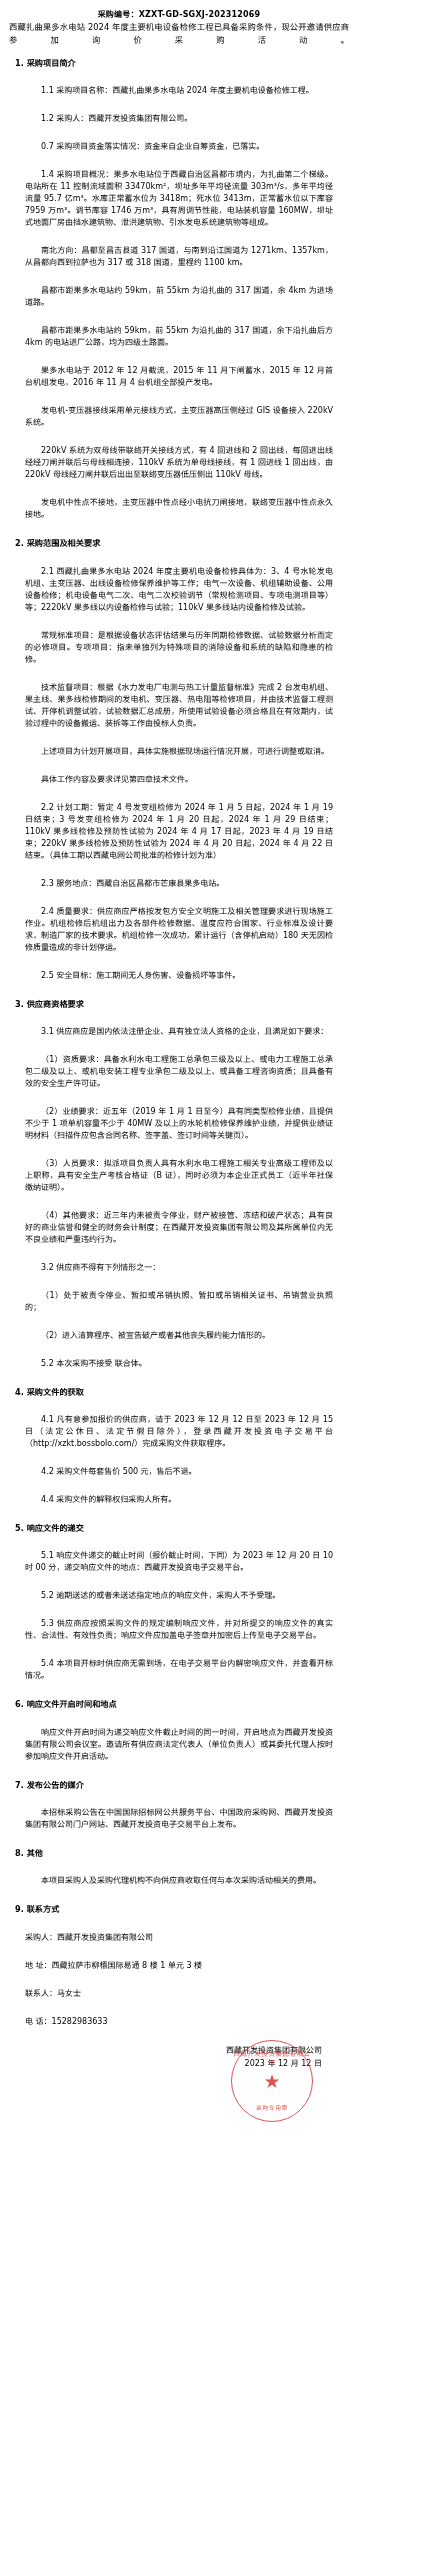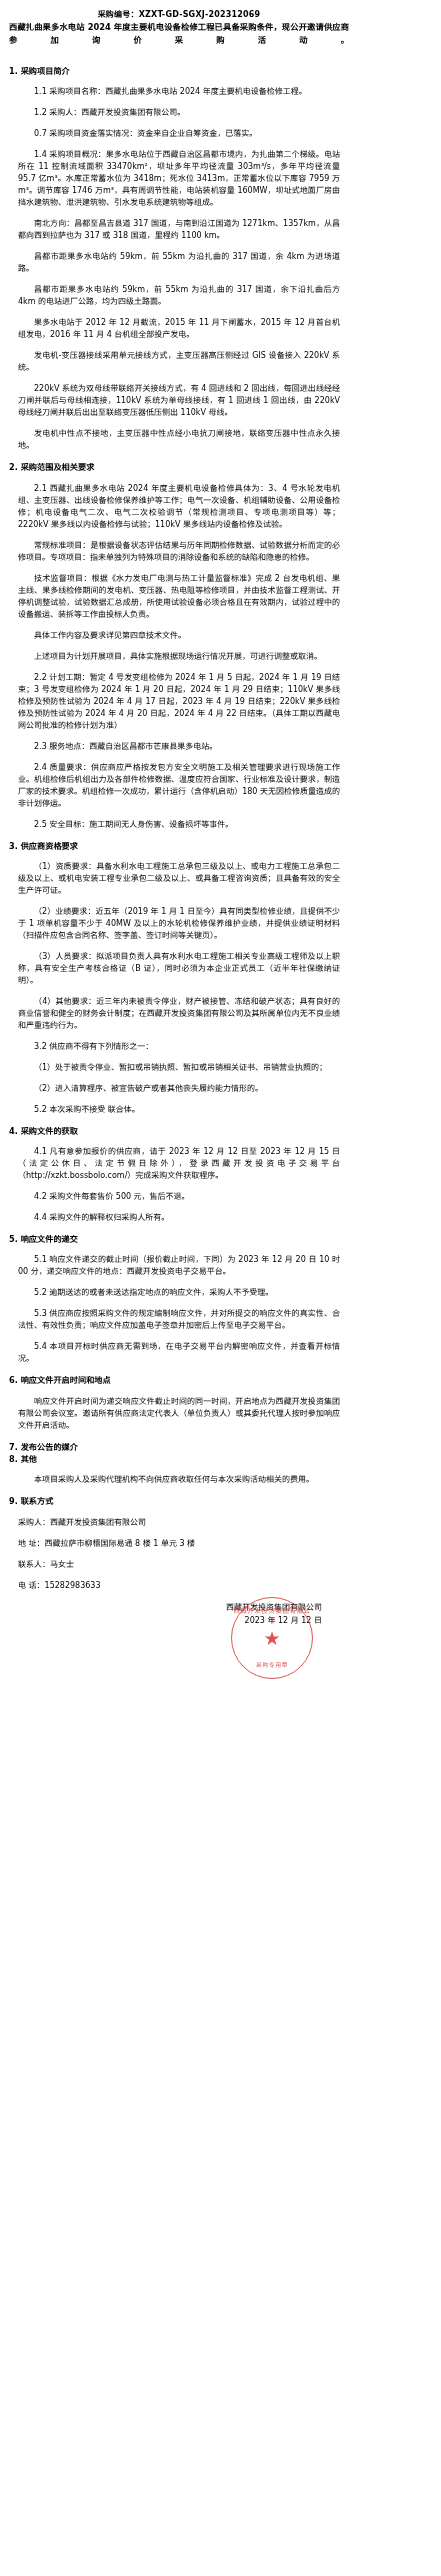--- a/index.html
+++ b/index.html
@@ -23,39 +23,39 @@
     text-align: center;
     font-size: 8px;
     font-weight: bold;
     letter-spacing: 0.2px;
     margin: 1.3px 0 2.6px 0;
   }
   .title {
     text-align: justify;
     text-align-last: justify;
     font-size: 8.3px;
-    font-weight: bold;
+    font-weight: normal;
     line-height: 1.55;
-    margin: 0 0 18px 0;
+    margin: 0 0 10px 0;
   }
   .para {
     font-size: 8px;
     line-height: 1.5;
     text-align: justify;
-    margin: 9px;
+    margin: 16px;
     text-indent: 2em;
   }
   .para.noindent {
     text-indent: 0;
   }
   .h1 {
     font-size: 8.2px;
     font-weight: bold;
     line-height: 1.5;
-    margin: 0;
+    margin: 6px;
     text-indent: 0;
   }
   .sig-block {
     margin-top: 7px;
     position: relative;
     height: 77px;
   }
   .sig-line {
     text-align: right;
     font-size: 8px;
@@ -122,28 +122,29 @@
   <p class="para">昌都市距果多水电站约 59km，前 55km 为沿扎曲的 317 国道，余下沿扎曲后方 4km 的电站进厂公路，均为四级土路面。</p>
   <p class="para">果多水电站于 2012 年 12 月截流，2015 年 11 月下闸蓄水，2015 年 12 月首台机组发电，2016 年 11 月 4 台机组全部投产发电。</p>
   <p class="para">发电机-变压器接线采用单元接线方式，主变压器高压侧经过 GIS 设备接入 220kV 系统。</p>
   <p class="para">220kV 系统为双母线带联络开关接线方式，有 4 回进线和 2 回出线，每回进出线经经刀闸并联后与母线相连接，110kV 系统为单母线接线，有 1 回进线 1 回出线，由 220kV 母线经刀闸并联后出出至联络变压器低压侧出 110kV 母线。</p>
   <p class="para">发电机中性点不接地，主变压器中性点经小电抗刀闸接地，联络变压器中性点永久接地。</p>
 
   <div class="h1">2. 采购范围及相关要求</div>
   <p class="para">2.1 西藏扎曲果多水电站 2024 年度主要机电设备检修具体为：3、4 号水轮发电机组、主变压器、出线设备检修保养维护等工作；电气一次设备、机组辅助设备、公用设备检修；机电设备电气二次、电气二次校验调节（常规检测项目、专项电测项目等）等；2220kV 果多线以内设备检修与试验；110kV 果多线站内设备检修及试验。</p>
   <p class="para">常规标准项目：是根据设备状态评估结果与历年同期检修数据、试验数据分析而定的必修项目。专项项目：指未单独列为特殊项目的消除设备和系统的缺陷和隐患的检修。</p>
   <p class="para">技术监督项目：根据《水力发电厂电测与热工计量监督标准》完成 2 台发电机组、果主线、果多线检修期间的发电机、变压器、热电阻等检修项目，并由技术监督工程测试、开停机调整试验，试验数据汇总成册，所使用试验设备必须合格且在有效期内，试验过程中的设备搬运、装拆等工作由投标人负责。</p>
+  <p class="para">上述项目为计划开展项目，具体实施根据现场运行情况开展，可进行调整或取消。</p>
   <p class="para">具体工作内容及要求详见第四章技术文件。</p>
-  <p class="para">上述项目为计划开展项目，具体实施根据现场运行情况开展，可进行调整或取消。</p>
   <p class="para">2.2 计划工期：暂定 4 号发变组检修为 2024 年 1 月 5 日起，2024 年 1 月 19 日结束；3 号发变组检修为 2024 年 1 月 20 日起，2024 年 1 月 29 日结束；110kV 果多线检修及预防性试验为 2024 年 4 月 17 日起，2023 年 4 月 19 日结束；220kV 果多线检修及预防性试验为 2024 年 4 月 20 日起，2024 年 4 月 22 日结束。（具体工期以西藏电网公司批准的检修计划为准）</p>
   <p class="para">2.3 服务地点：西藏自治区昌都市芒康县果多电站。</p>
   <p class="para">2.4 质量要求：供应商应严格按发包方安全文明施工及相关管理要求进行现场施工作业。机组检修后机组出力及各部件检修数据、温度应符合国家、行业标准及设计要求，制造厂家的技术要求。机组检修一次成功，累计运行（含停机启动）180 天无因检修质量造成的非计划停运。</p>
   <p class="para">2.5 安全目标：施工期间无人身伤害、设备损坏等事件。</p>
 
   <div class="h1">3. 供应商资格要求</div>
+  <p class="para">3.1 供应商应是国内依法注册企业、具有独立法人资格的企业，且满足如下要求：</p>
   <p class="para">（1）资质要求：具备水利水电工程施工总承包三级及以上、或电力工程施工总承包二级及以上、或机电安装工程专业承包二级及以上、或具备工程咨询资质；且具备有效的安全生产许可证。</p>
   <p class="para">（2）业绩要求：近五年（2019 年 1 月 1 日至今）具有同类型检修业绩，且提供不少于 1 项单机容量不少于 40MW 及以上的水轮机检修保养维护业绩，并提供业绩证明材料（扫描件应包含合同名称、签字盖、签订时间等关键页）。</p>
   <p class="para">（3）人员要求：拟派项目负责人具有水利水电工程施工相关专业高级工程师及以上职称，具有安全生产考核合格证（B 证），同时必须为本企业正式员工（近半年社保缴纳证明）。</p>
   <p class="para">（4）其他要求：近三年内未被责令停业，财产被接管、冻结和破产状态；具有良好的商业信誉和健全的财务会计制度；在西藏开发投资集团有限公司及其所属单位内无不良业绩和严重违约行为。</p>
   <p class="para">3.2 供应商不得有下列情形之一：</p>
   <p class="para">（1）处于被责令停业、暂扣或吊销执照、暂扣或吊销相关证书、吊销营业执照的；</p>
   <p class="para">（2）进入清算程序、被宣告破产或者其他丧失履约能力情形的。</p>
   <p class="para">5.2 本次采购不接受 联合体。</p>
 
   <div class="h1">4. 采购文件的获取</div>
@@ -154,20 +155,21 @@
   <div class="h1">5. 响应文件的递交</div>
   <p class="para">5.1 响应文件递交的截止时间（报价截止时间，下同）为 2023 年 12 月 20 日 10 时 00 分，递交响应文件的地点：西藏开发投资电子交易平台。</p>
   <p class="para">5.2 逾期送达的或者未送达指定地点的响应文件，采购人不予受理。</p>
   <p class="para">5.3 供应商应按照采购文件的规定编制响应文件，并对所提交的响应文件的真实性、合法性、有效性负责；响应文件应加盖电子签章并加密后上传至电子交易平台。</p>
   <p class="para">5.4 本项目开标时供应商无需到场，在电子交易平台内解密响应文件，并查看开标情况。</p>
 
   <div class="h1">6. 响应文件开启时间和地点</div>
   <p class="para">响应文件开启时间为递交响应文件截止时间的同一时间，开启地点为西藏开发投资集团有限公司会议室。邀请所有供应商法定代表人（单位负责人）或其委托代理人按时参加响应文件开启活动。</p>
 
   <div class="h1">7. 发布公告的媒介</div>
+  <p class="para">本招标采购公告在中国国际招标网公共服务平台、中国政府采购网、西藏开发投资集团有限公司门户网站、西藏开发投资电子交易平台上发布。</p>
 
   <div class="h1">8. 其他</div>
   <p class="para">本项目采购人及采购代理机构不向供应商收取任何与本次采购活动相关的费用。</p>
 
   <div class="h1">9. 联系方式</div>
   <p class="para noindent">采购人：西藏开发投资集团有限公司</p>
   <p class="para noindent">地    址：西藏拉萨市柳梧国际易通 8 楼 1 单元 3 楼</p>
   <p class="para noindent">联系人：马女士</p>
   <p class="para noindent">电    话：15282983633</p>
 

